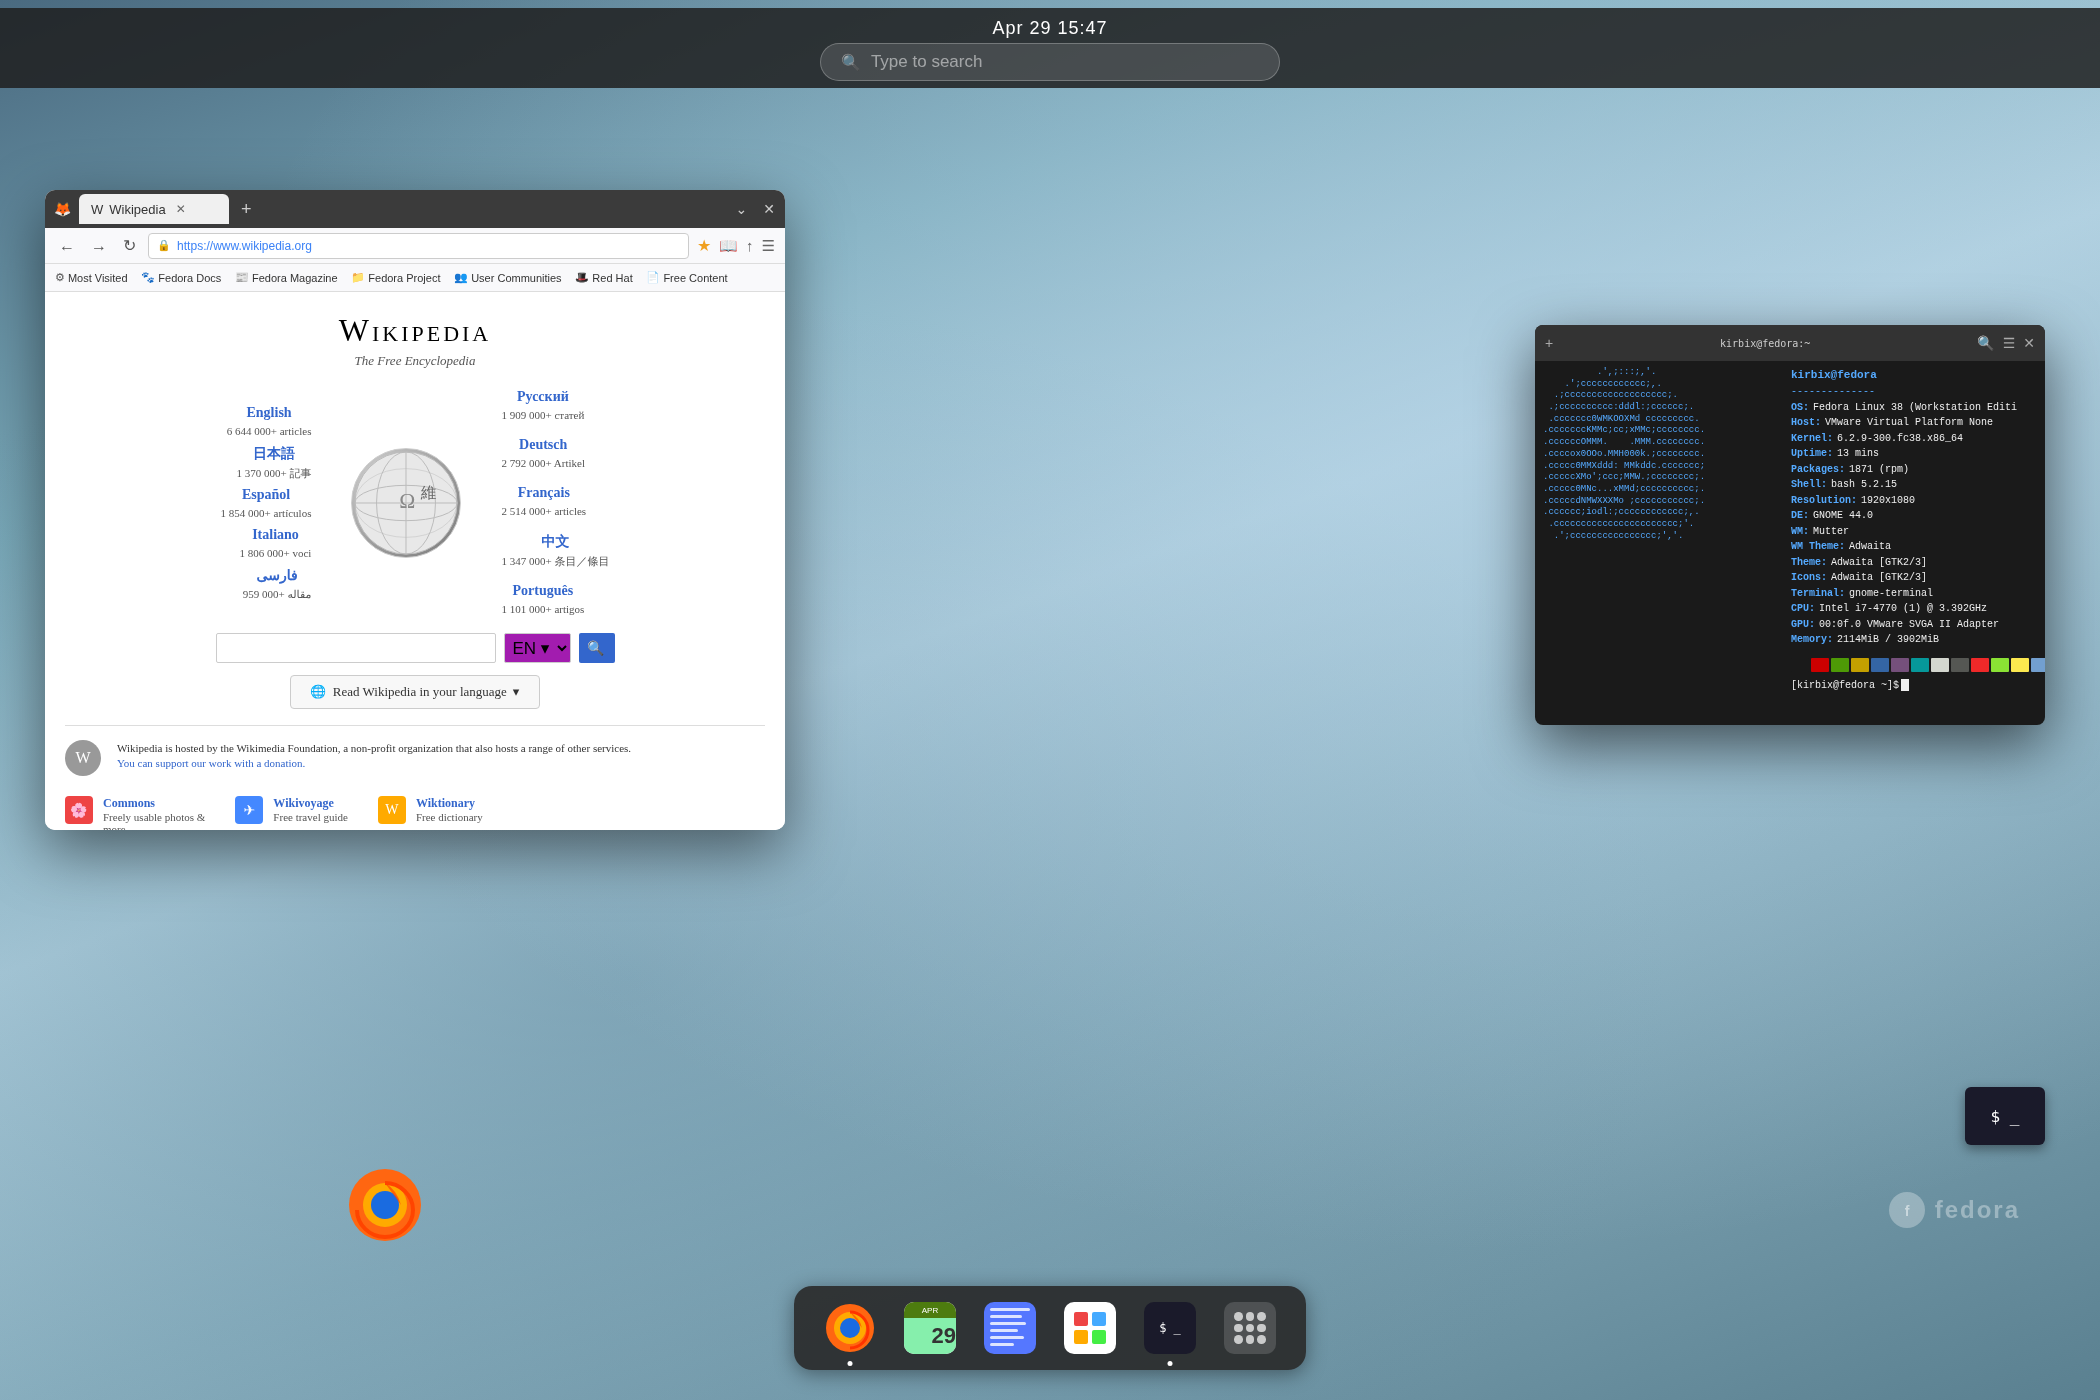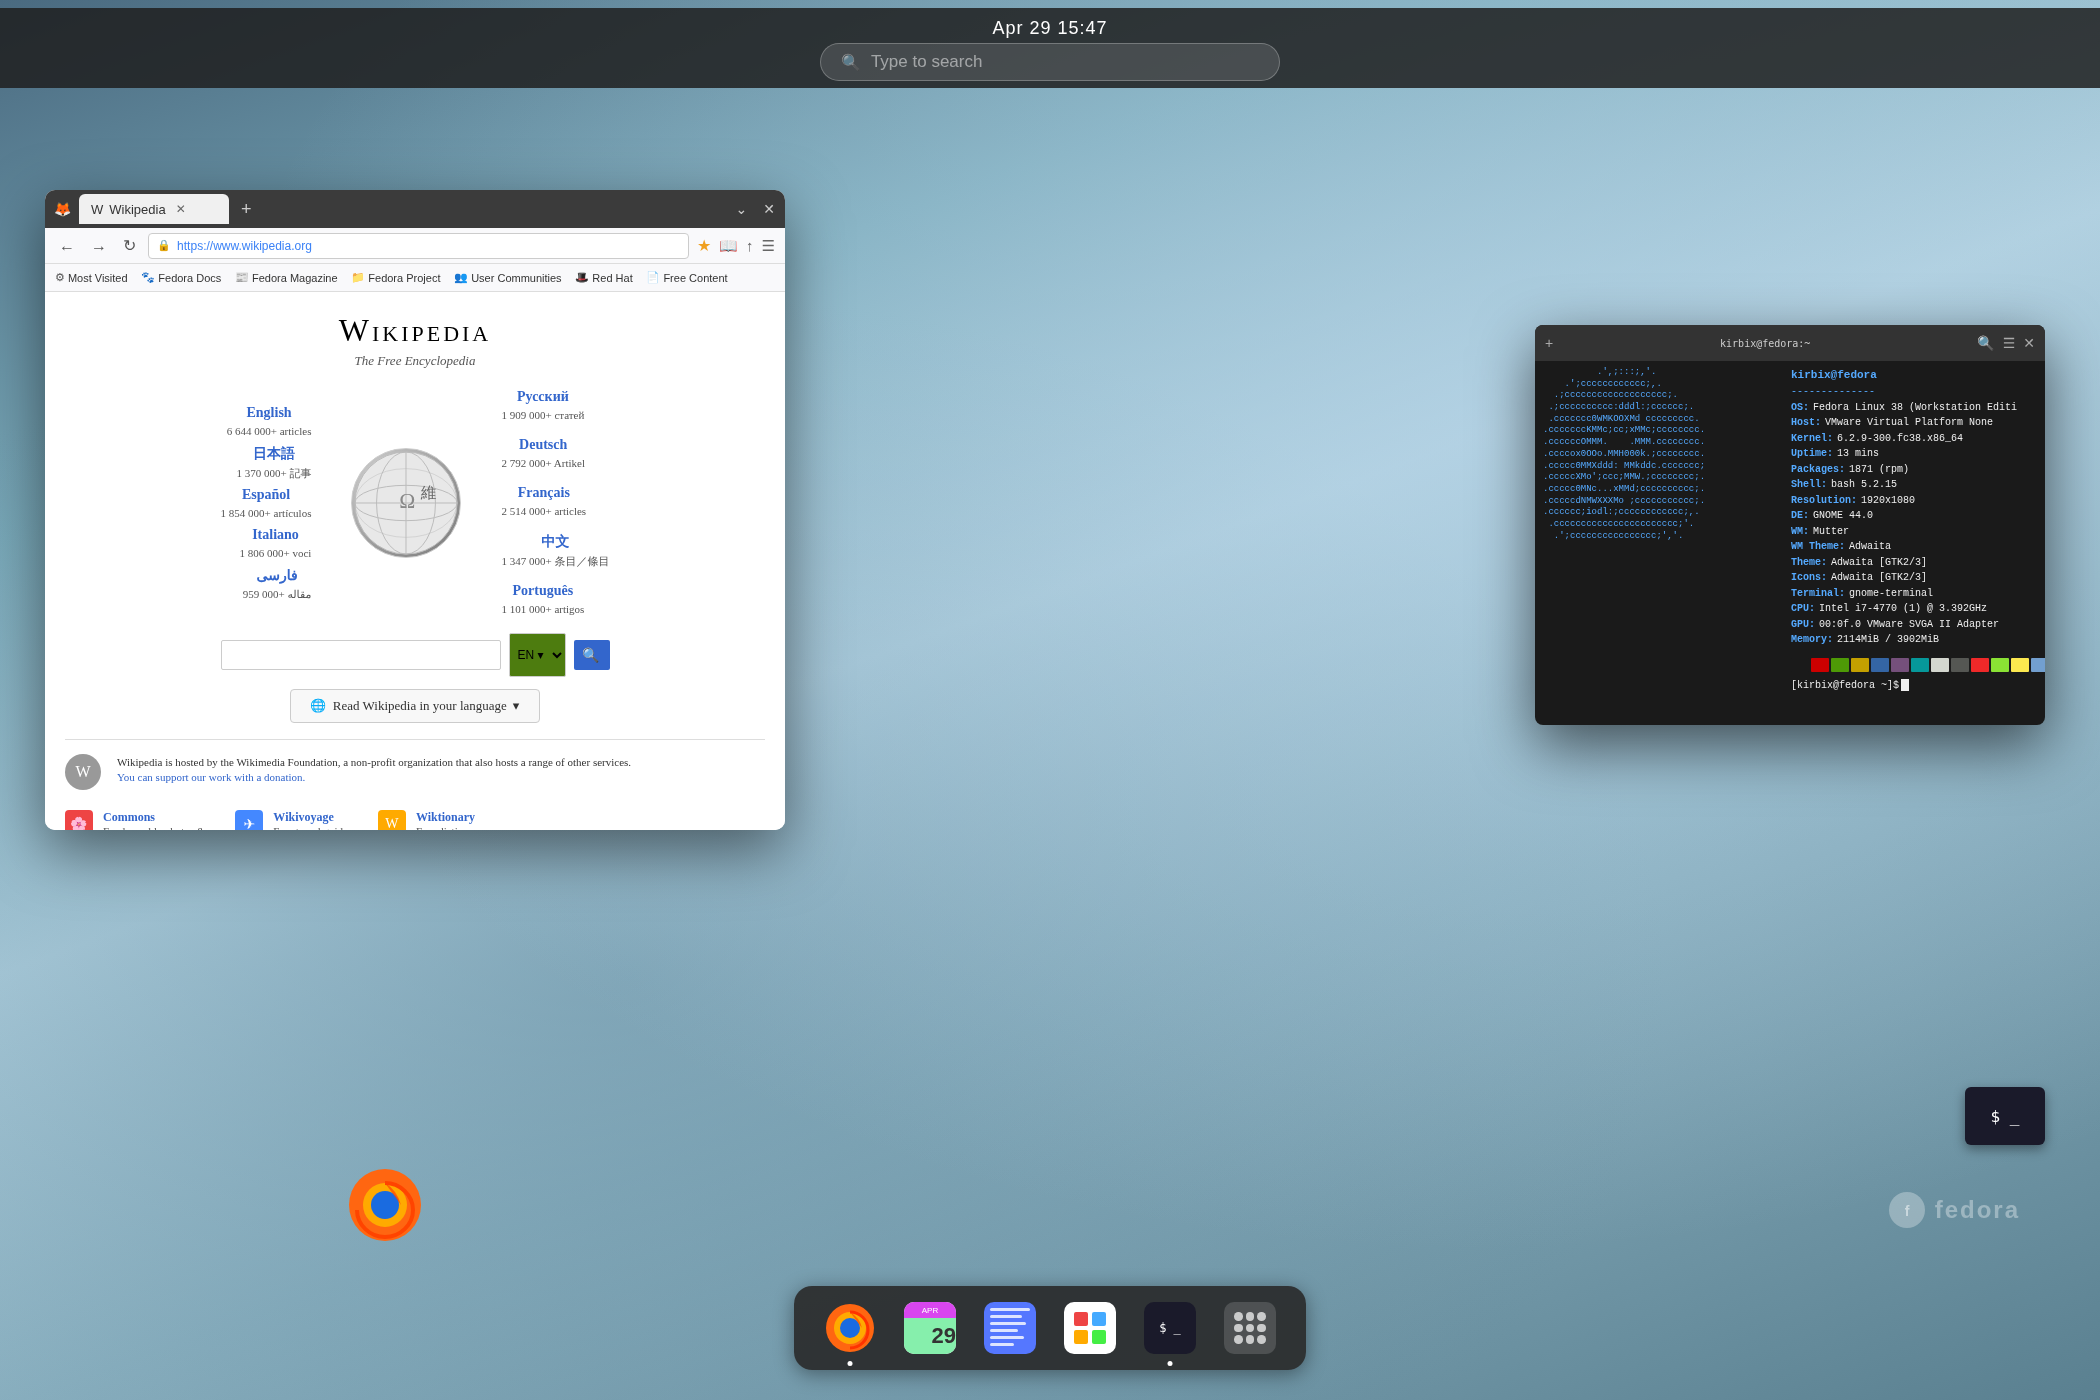--- a/index.html
+++ b/index.html
@@ -309,26 +309,26 @@
     .wiki-search-input {
       width: 280px;
       height: 30px;
       border: 1px solid #ccc;
       border-radius: 2px;
       padding: 0 8px;
       font-size: 13px;
     }
 
     .wiki-lang-select {
-      height: 44px;
+      height: 30px;
       border: 1px solid #ccc;
       border-radius: 2px;
       padding: 0 4px;
-      font-size: 12px;
-      background: #4d7c0f;
+      font-size: 17px;
+      background: #a21caf;
     }
 
     .wiki-search-btn {
       background: #3366cc;
       color: #fff;
       border: none;
       height: 30px;
       width: 36px;
       border-radius: 2px;
       cursor: pointer;
@@ -617,21 +617,21 @@
       width: 52px;
       height: 52px;
       background: #fff;
       border-radius: 10px;
       overflow: hidden;
       display: flex;
       flex-direction: column;
     }
 
     .cal-header {
-      background: #d946ef;
+      background: #4d7c0f;
       height: 16px;
       display: flex;
       align-items: center;
       justify-content: center;
       font-size: 8px;
       color: #fff;
     }
 
     .cal-body {
       display: flex;

